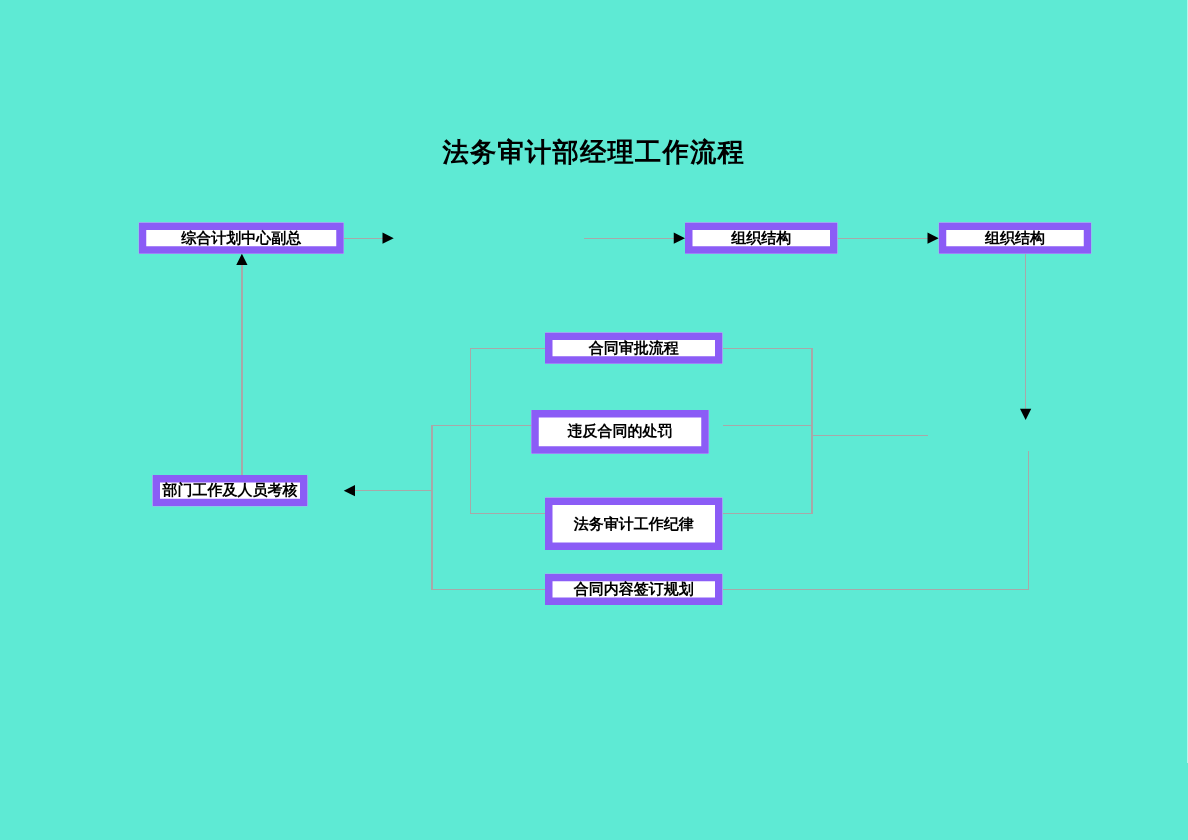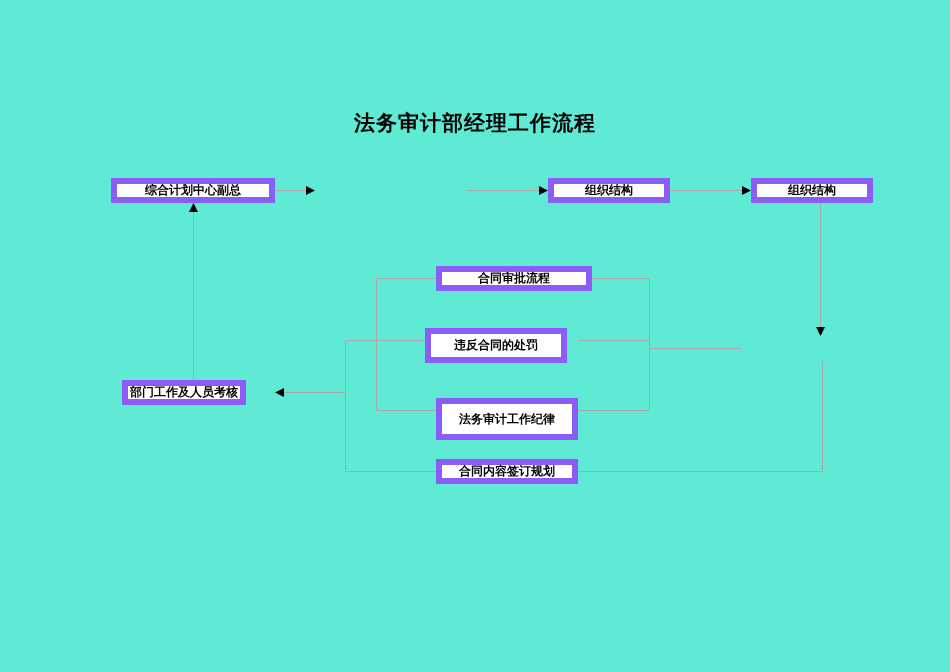--- a/index.html
+++ b/index.html
@@ -45,21 +45,21 @@
     justify-content:center;
     font-size:12px;
     color:#000000;
     white-space:nowrap;
     font-weight:bold;
   }
   .n-vp{left:111px;top:178px;width:164px;height:25px}
   .n-manager{left:315px;top:178px;width:152px;height:25px}
   .n-job{left:548px;top:178px;width:122px;height:25px}
   .n-org{left:751px;top:178px;width:122px;height:25px}
-  .n-approval{left:436px;top:266px;width:156px;height:25px}
+  .n-approval{left:436px;top:266px;width:142px;height:25px}
   .n-penalty{left:425px;top:328px;width:142px;height:35px}
   .n-discipline{left:436px;top:398px;width:142px;height:42px}
   .n-planning{left:436px;top:459px;width:142px;height:25px}
   .n-system{left:742px;top:336px;width:141px;height:25px}
   .n-assess{left:122px;top:380px;width:124px;height:25px}
 </style>
 </head>
 <body>
 
 <div class="page">

